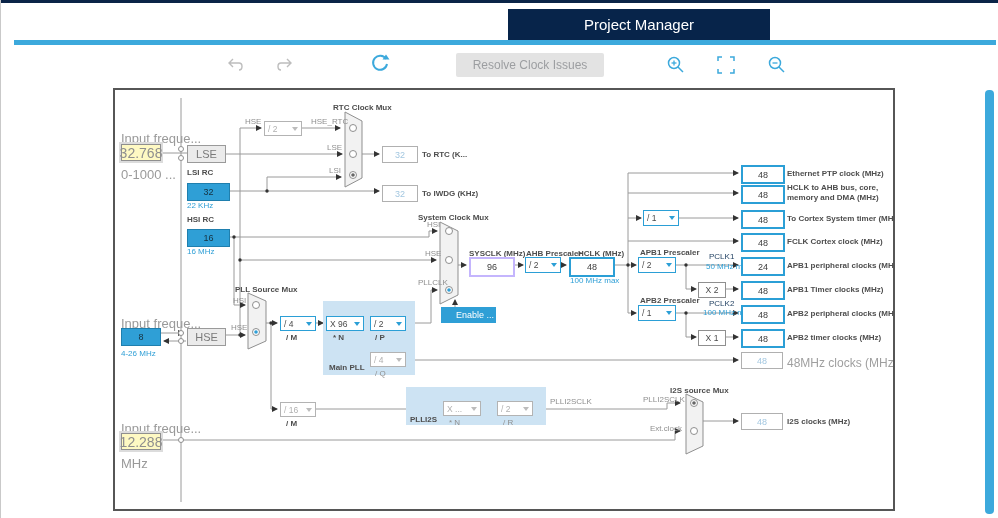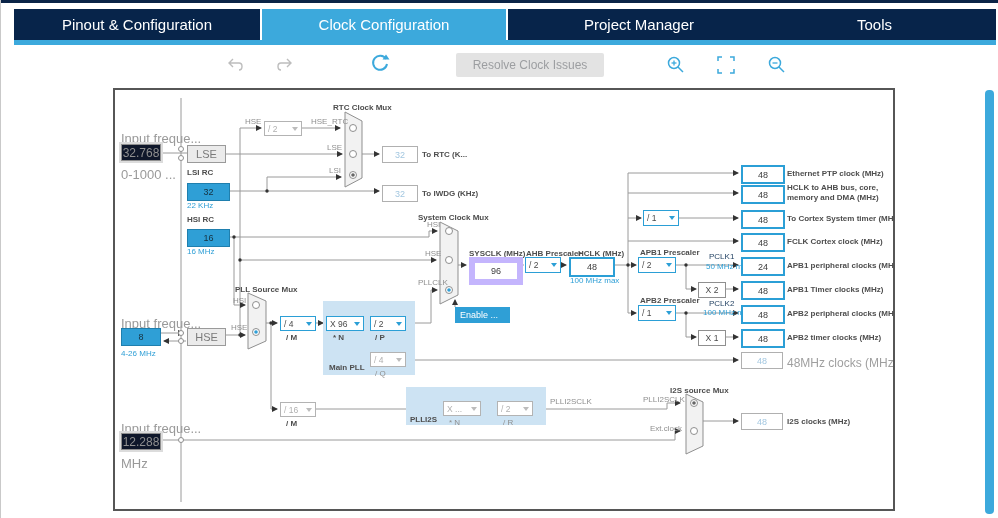--- a/index.html
+++ b/index.html
@@ -20,51 +20,48 @@
          overflow:hidden;background:#fff}
   .lbl{position:absolute;font-size:8px;font-weight:bold;color:#4d4d4d;white-space:nowrap}
   .lgrey{position:absolute;font-size:8px;color:#8f8f8f;white-space:nowrap}
   .lgrey2{position:absolute;font-size:13px;color:#9a9a9a;white-space:nowrap}
   .lblue{position:absolute;font-size:8px;color:#2f9fd6;white-space:nowrap}
   .lnavy{position:absolute;font-size:8px;font-weight:normal;color:#1c3c5e;white-space:nowrap}
   .ldis{position:absolute;font-size:12px;font-weight:normal;color:#9f9f9f;white-space:nowrap}
   .vbox{position:absolute;height:15px;width:40px;background:#fff;border:1px solid #b0b0b0;
         font-size:9px;color:#a3c7e0;display:flex;align-items:center;justify-content:center}
   .vbox.on{border:2px solid #2b9fd6;color:#3c3c3c}
-  .vbox.plain{border:6px solid #c4b5fd;color:#3c3c3c}
+  .vbox.plain{border:2px solid #c4b5fd;color:#3c3c3c}
   .src{position:absolute;height:16px;background:#2f9fd6;border:1px solid #1f7fae;color:#16313f;
        font-size:9px;display:flex;align-items:center;justify-content:center}
   .gry{position:absolute;height:16px;background:#ebebeb;border:1px solid #9a9a9a;color:#7a7a7a;
        font-size:11px;display:flex;align-items:center;justify-content:center}
-  .inp{position:absolute;width:38px;height:15px;background:#0f172a;border:1px solid #8f8f8f;
-       box-shadow:0 0 0 2px #dcdcdc;font-size:12px;color:#8f8f8f;display:flex;align-items:center;justify-content:center}
+  .inp{position:absolute;width:38px;height:15px;background:#fef9c3;border:1px solid #8f8f8f;
+       box-shadow:0 0 0 2px #dcdcdc;font-size:14px;color:#8f8f8f;display:flex;align-items:center;justify-content:center}
   .dd{position:absolute;height:15px;background:#fff;display:flex;align-items:center;
       justify-content:space-between;padding:0 3px;font-size:8.5px;box-sizing:border-box}
   .dd.on{border:1px solid #2b9fd6;color:#4a4a4a}
   .dd.off{border:1px solid #b3b3b3;color:#b0b0b0}
   .chev{width:0;height:0;border-left:3px solid transparent;border-right:3px solid transparent;border-top:4px solid #2b9fd6}
   .dd.off .chev{border-top-color:#bcbcbc}
   .mult{position:absolute;height:14px;width:26px;border:1px solid #8f8f8f;background:#fff;color:#4a4a4a;
         font-size:8.5px;display:flex;align-items:center;justify-content:center}
   .bluebg{position:absolute;background:#cde3f3}
-  .btn-enable{position:absolute;left:340px;top:217px;width:55px;height:16px;background:#2f9fd6;color:#fff;
-        font-size:9px;display:flex;align-items:center;padding-left:5px;box-sizing:border-box;cursor:pointer}
+  .btn-enable{position:absolute;left:326px;top:217px;width:55px;height:16px;background:#2f9fd6;color:#fff;
+        font-size:9px;display:flex;align-items:center;padding-left:15px;box-sizing:border-box;cursor:pointer}
   .scrollbar{position:absolute;left:984px;top:90px;width:9px;height:424px;background:#3ca9dc;border-radius:4px}
 </style>
 </head>
 <body>
 
 <div class="app">
 
   <div class="topstrip"></div>
 
-  <div class="tab" style="left:13px;width:246px">Pinout &amp; Configuration</div>
-  <div class="tab active" style="left:261px;width:244px">Clock Configuration</div>
   <div class="tab" style="left:507px;width:262px">Project Manager</div>
-  <div class="tab" style="left:752px;width:243px">Tools</div>
   <div class="tabstrip"></div>
 
   <svg class="icon" style="left:226px;top:57px" width="17" height="15">
     <path d="M6 2 L2 6 L6 10 M2 6 H12 Q15 6 15 9.5 Q15 13 12 13" fill="none" stroke="#bdbdbd" stroke-width="1.4"></path>
   </svg>
   <svg class="icon" style="left:275px;top:57px" width="17" height="15">
     <path d="M11 2 L15 6 L11 10 M15 6 H5 Q2 6 2 9.5 Q2 13 5 13" fill="none" stroke="#bdbdbd" stroke-width="1.4"></path>
   </svg>
   <svg class="icon" style="left:368px;top:53px" width="22" height="22">
     <path d="M17 6 A7 7 0 1 0 18 11" fill="none" stroke="#3ca9dc" stroke-width="2"></path>

